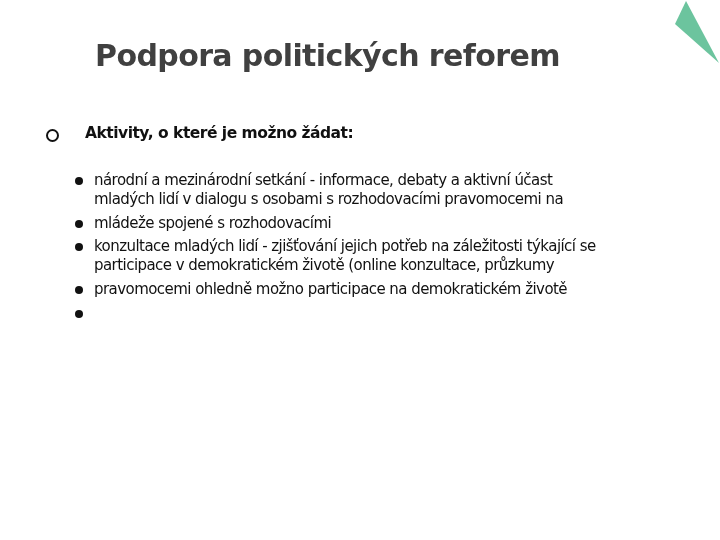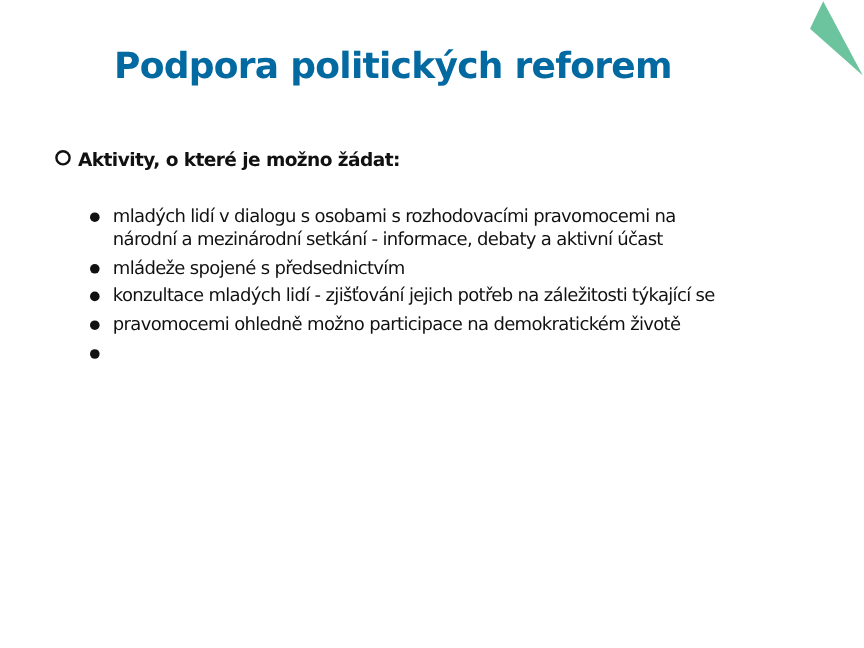--- a/index.html
+++ b/index.html
@@ -33,22 +33,23 @@
       font-size: 30px;
       letter-spacing: -0.6px;
       line-height: 44px;
       white-space: nowrap;
     }
     .section-heading {
       position: absolute;
       left: 46px;
       top: 124px;
       display: flex;
-      align-items: flex-start;
+      align-items: flex-end;
       white-space: nowrap;
+      gap: 20px;
     }
     .hollow-bullet {
       display: inline-block;
       width: 9px;
       height: 9px;
       border: 2.2px solid #111111;
       border-radius: 50%;
       margin-right: 6px;
       margin-top: 1px;
     }
@@ -90,40 +91,41 @@
       white-space: nowrap;
     }
   </style>
 </head>
 <body>
 
 <svg class="corner-triangle" viewBox="0 0 720 80" xmlns="http://www.w3.org/2000/svg">
   <polygon points="686,1 675,24 719,63" fill="#6cc49e"></polygon>
 </svg>
 
-<h1 class="slide-title" style="color:#0369a1;">Podpora politických reforem</h1>
+<h1 class="slide-title" style="color:#404040;">Podpora politických reforem</h1>
 
 <div class="section-heading">
   <span class="hollow-bullet"></span>
   <span class="section-heading-text">Aktivity, o které je možno žádat:</span>
 </div>
 
 <ul class="bullet-list">
   <li class="bullet-item">
     <span class="bullet-dot"></span>
+    <span class="bullet-line">národní a mezinárodní setkání - informace, debaty a aktivní účast</span>
     <span class="bullet-line">mladých lidí v dialogu s osobami s rozhodovacími pravomocemi na</span>
-    <span class="bullet-line">národní a mezinárodní setkání - informace, debaty a aktivní účast</span>
   </li>
   <li class="bullet-item">
     <span class="bullet-dot"></span>
-    <span class="bullet-line">mládeže spojené s předsednictvím</span>
+    <span class="bullet-line">mládeže spojené s rozhodovacími</span>
   </li>
   <li class="bullet-item">
     <span class="bullet-dot"></span>
     <span class="bullet-line">konzultace mladých lidí - zjišťování jejich potřeb na záležitosti týkající se</span>
+    <span class="bullet-line">participace v demokratickém životě (online konzultace, průzkumy</span>
   </li>
   <li class="bullet-item">
     <span class="bullet-dot"></span>
     <span class="bullet-line">pravomocemi ohledně možno participace na demokratickém životě</span>
   </li>
   <li class="bullet-item">
     <span class="bullet-dot"></span>
   </li>
 </ul>
 

